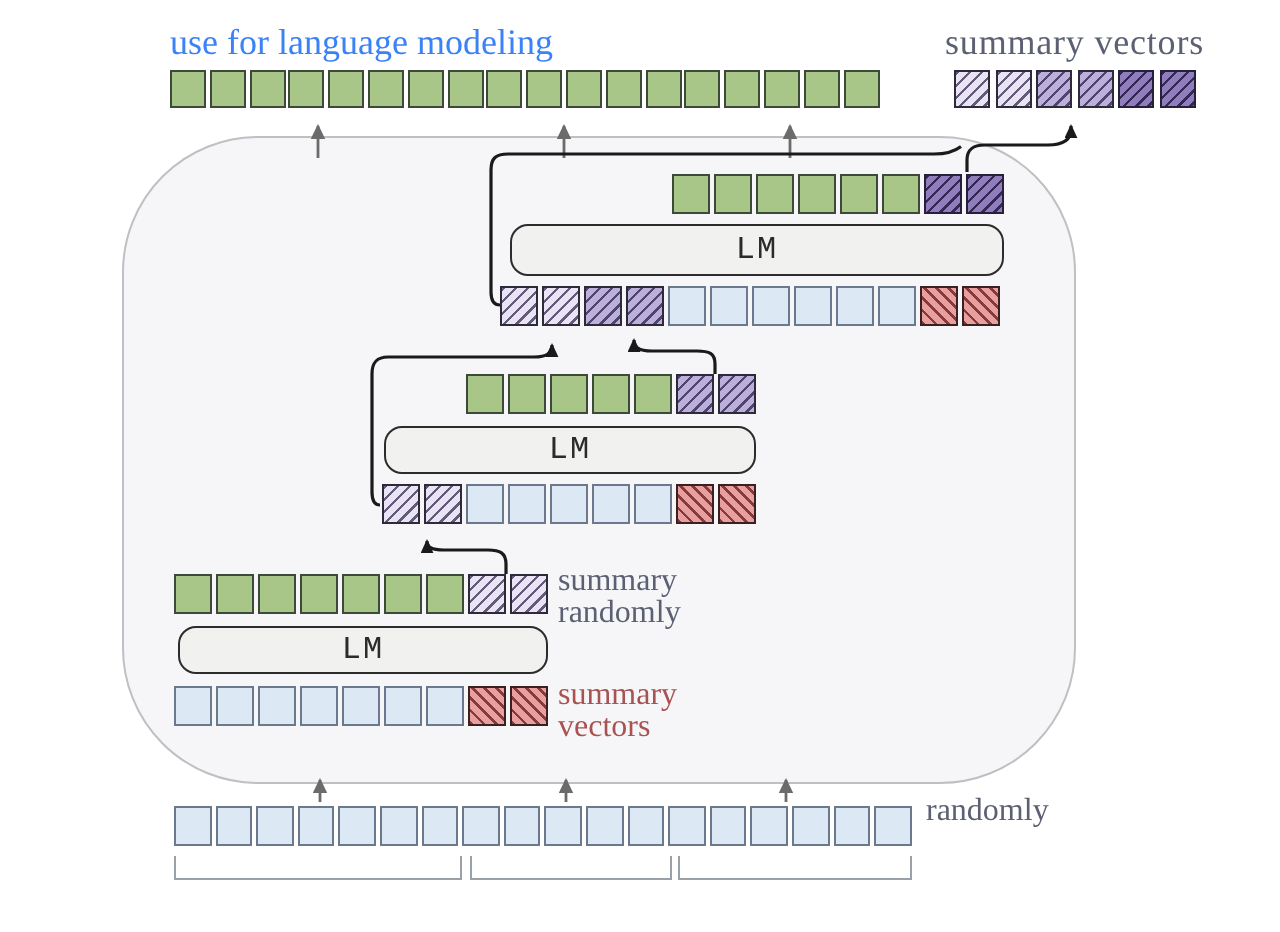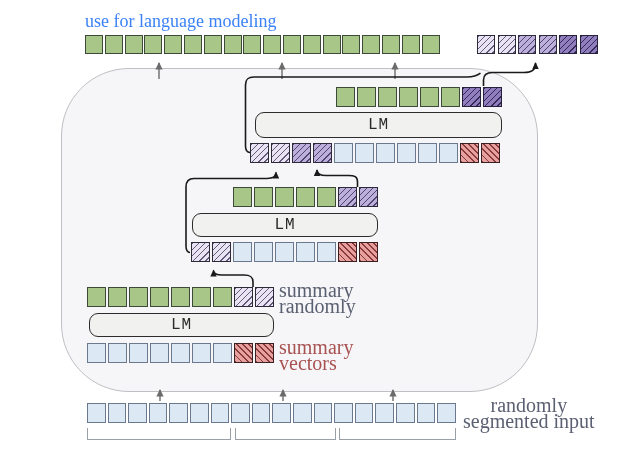--- a/index.html
+++ b/index.html
@@ -33,21 +33,21 @@
   .lmbox{position:absolute;box-sizing:border-box;background:#f1f1ef;border:1.4px solid #2c2c2c;
          border-radius:9px;display:flex;align-items:center;justify-content:center;
          font-family:"Liberation Mono","DejaVu Sans Mono",monospace;font-size:16px;color:#2b2b2b;letter-spacing:1px;}
   #lm3{left:255px;top:112px;width:247px;height:26px;}
   #lm2{left:192px;top:213px;width:186px;height:24px;}
   #lm1{left:89px;top:313px;width:185px;height:24px;}
   
   .lbl{position:absolute;white-space:nowrap;}
   #lbl-top{left:85px;top:11px;font-size:18px;color:#3b82f6;}
   #lbl-sumvec-top{right:38px;top:11px;font-size:18px;color:#5b6072;letter-spacing:.4px;}
-  .sidelbl{font-size:20px;line-height:15.5px;}
+  .sidelbl{font-size:16px;line-height:15.5px;}
   #lbl-sumvec-side{left:279px;top:283px;color:#5b6072;}
   #lbl-sumtok-side{left:279px;top:340px;color:#a85252;}
   #lbl-input{left:463px;top:398px;color:#5b6072;text-align:center;}
   .sidelbl span{display:block;}
   
   .seg{position:absolute;top:428px;height:12px;box-sizing:border-box;
        border-left:1.3px solid #9aa0a8;border-right:1.3px solid #9aa0a8;border-bottom:1.3px solid #9aa0a8;}
   #seg1{left:87px;width:144px;}
   #seg2{left:235px;width:101px;}
   #seg3{left:339px;width:117px;}
@@ -75,20 +75,21 @@
       <div class="sq gr"></div>
       <div class="sq gr"></div>
       <div class="sq gr"></div>
       <div class="sq gr"></div>
       <div class="sq gr"></div>
       <div class="sq gr"></div>
       <div class="sq gr"></div>
       <div class="sq gr"></div>
       <div class="sq gr"></div>
     </div>
+  <div class="lbl" id="lbl-sumvec-top">summary vectors</div>
   <div class="row h18" id="row-top-summary">
       <div class="sq pl"></div>
       <div class="sq pl"></div>
       <div class="sq pm"></div>
       <div class="sq pm"></div>
       <div class="sq pd"></div>
       <div class="sq pd"></div>
     </div>
 
   <div class="row h19" id="row-lm3-out">
@@ -189,21 +190,20 @@
       <div class="sq bl"></div>
       <div class="sq bl"></div>
       <div class="sq bl"></div>
       <div class="sq bl"></div>
     </div>
   <div class="seg" id="seg1"></div>
   <div class="seg" id="seg2"></div>
   <div class="seg" id="seg3"></div>
   <div class="lbl sidelbl" id="lbl-input">
     <span>randomly</span>
-    <span>segmented input</span>
   </div>
 
   <svg id="wires" width="640" height="466" viewBox="0 0 640 466">
     <defs>
       <marker id="ab" markerUnits="userSpaceOnUse" markerWidth="8" markerHeight="8" refX="6" refY="3.2" orient="auto">
         <path d="M0,0 L7,3.2 L0,6.4 z" fill="#1a1a1a"></path>
       </marker>
       <marker id="ag" markerUnits="userSpaceOnUse" markerWidth="9" markerHeight="9" refX="6.5" refY="3.6" orient="auto">
         <path d="M0,0 L7.5,3.6 L0,7.2 z" fill="#6b6b6b"></path>
       </marker>

